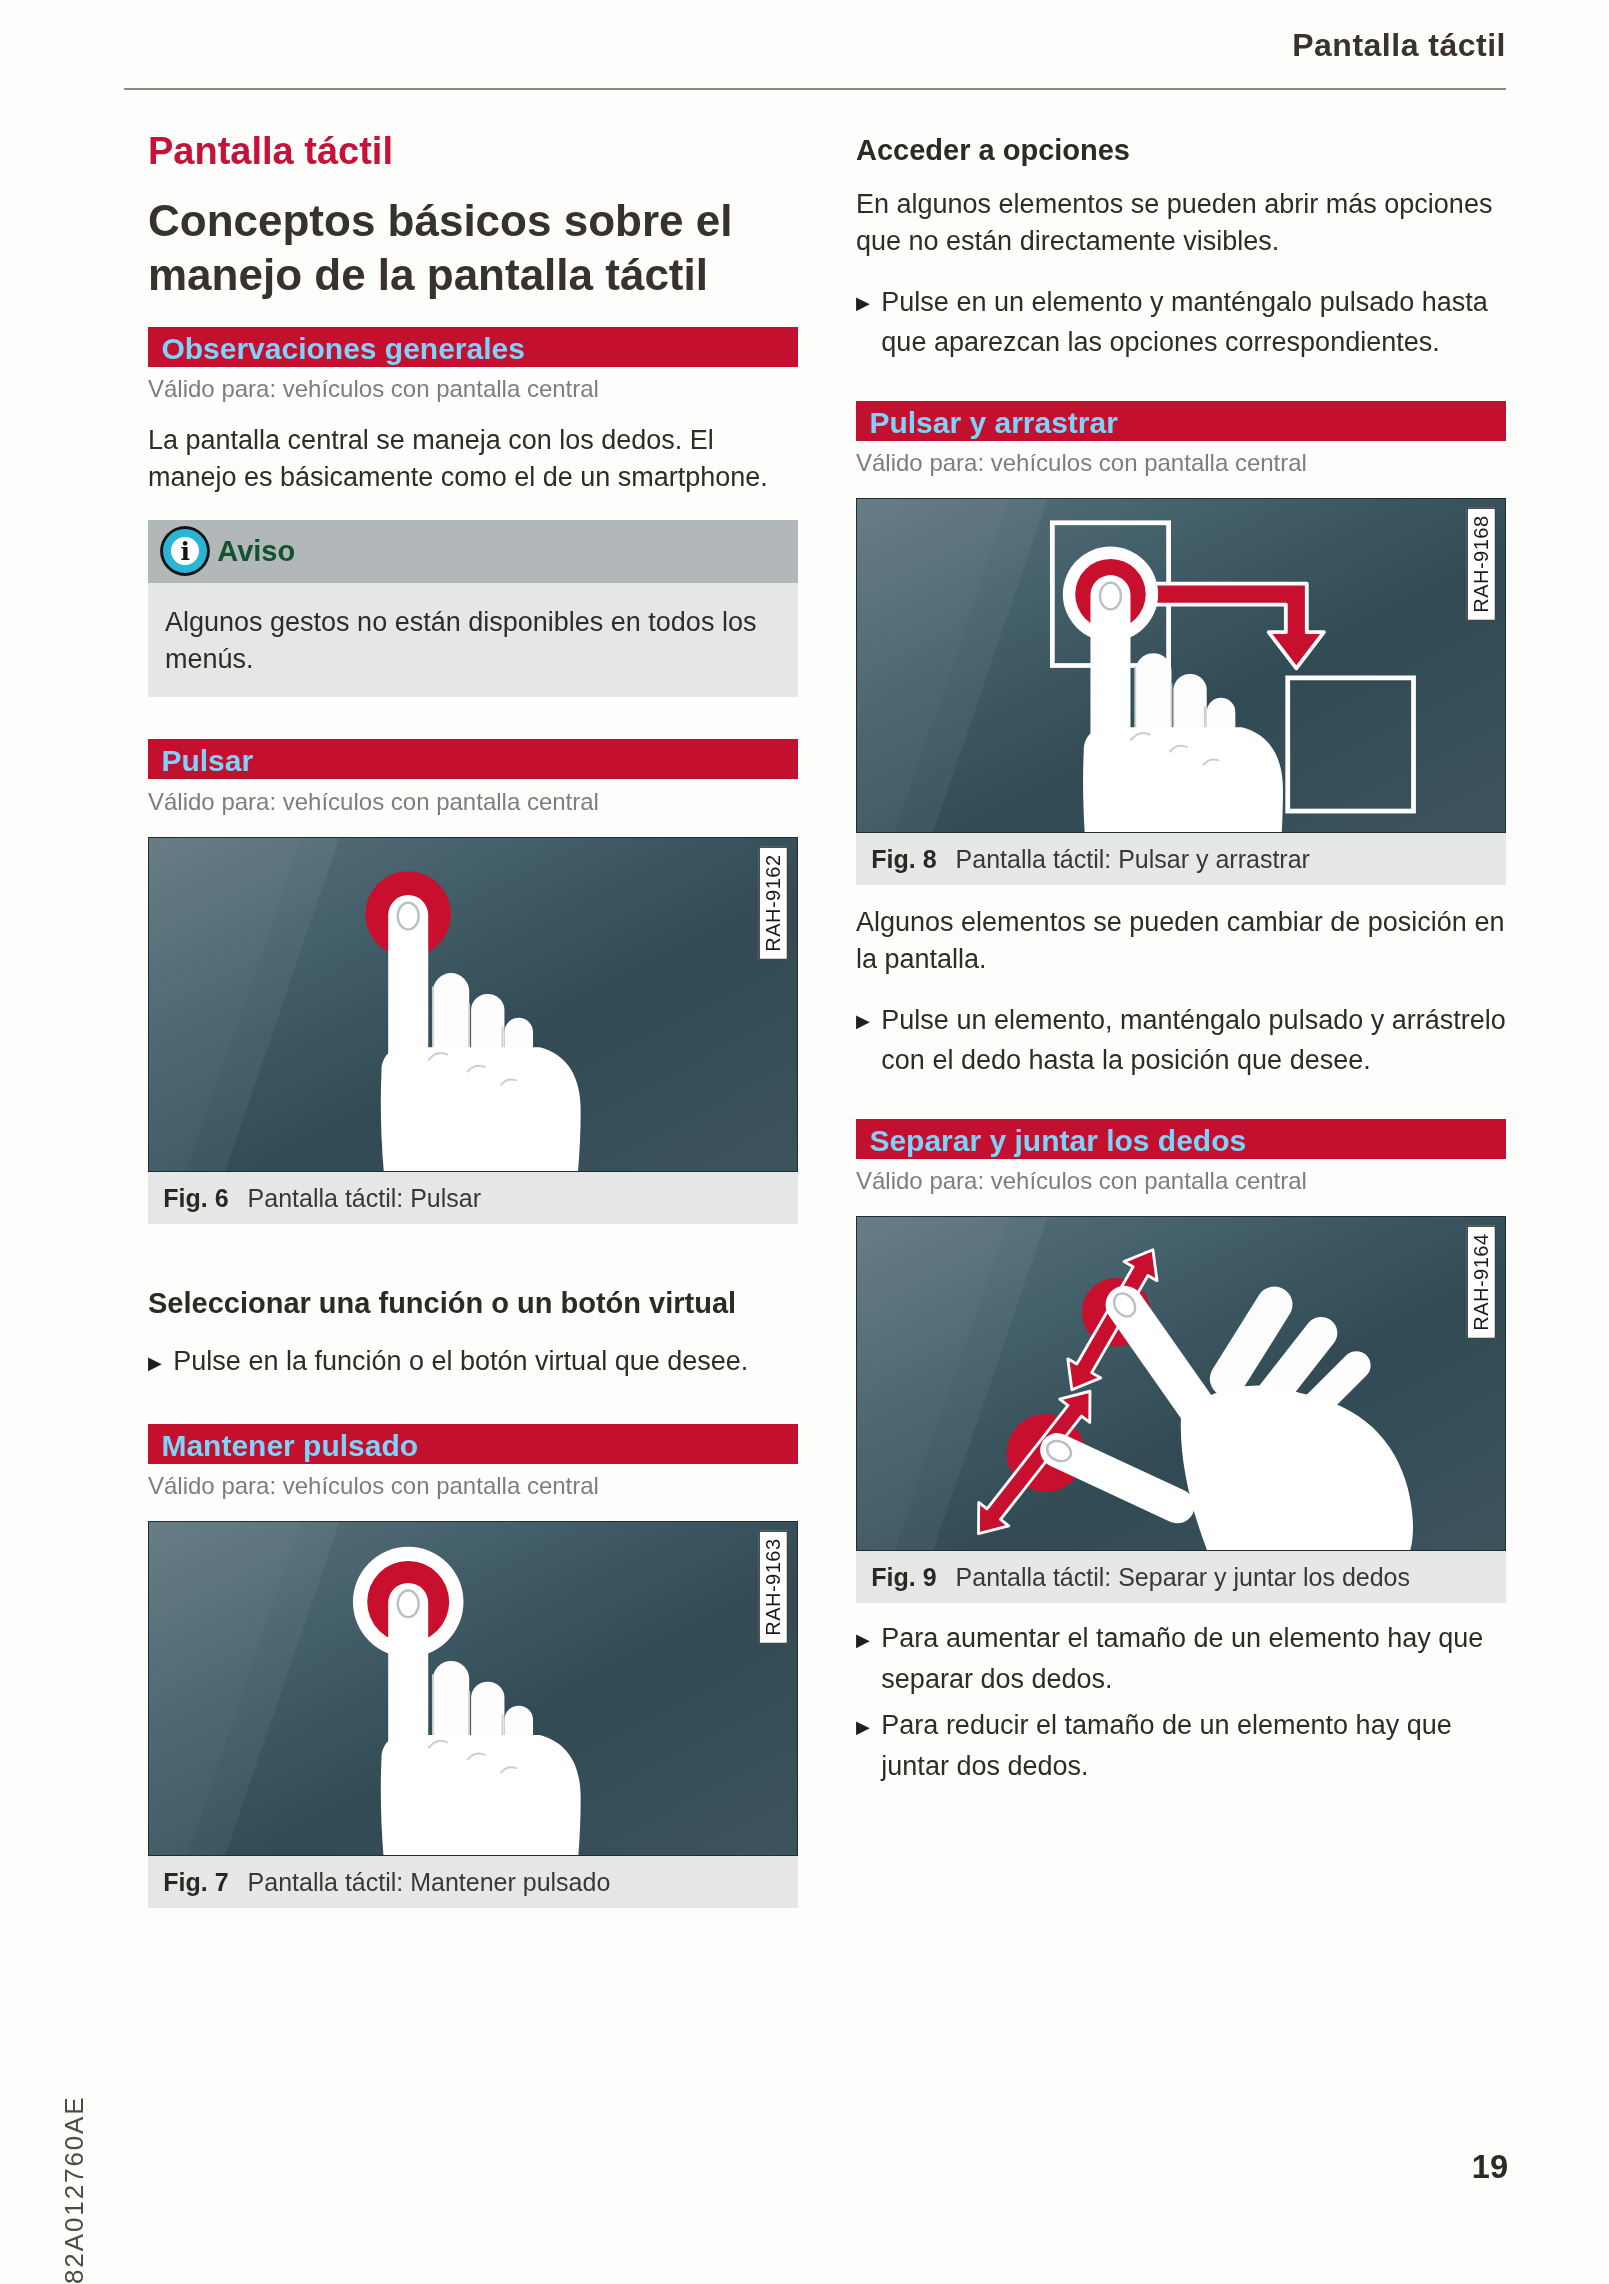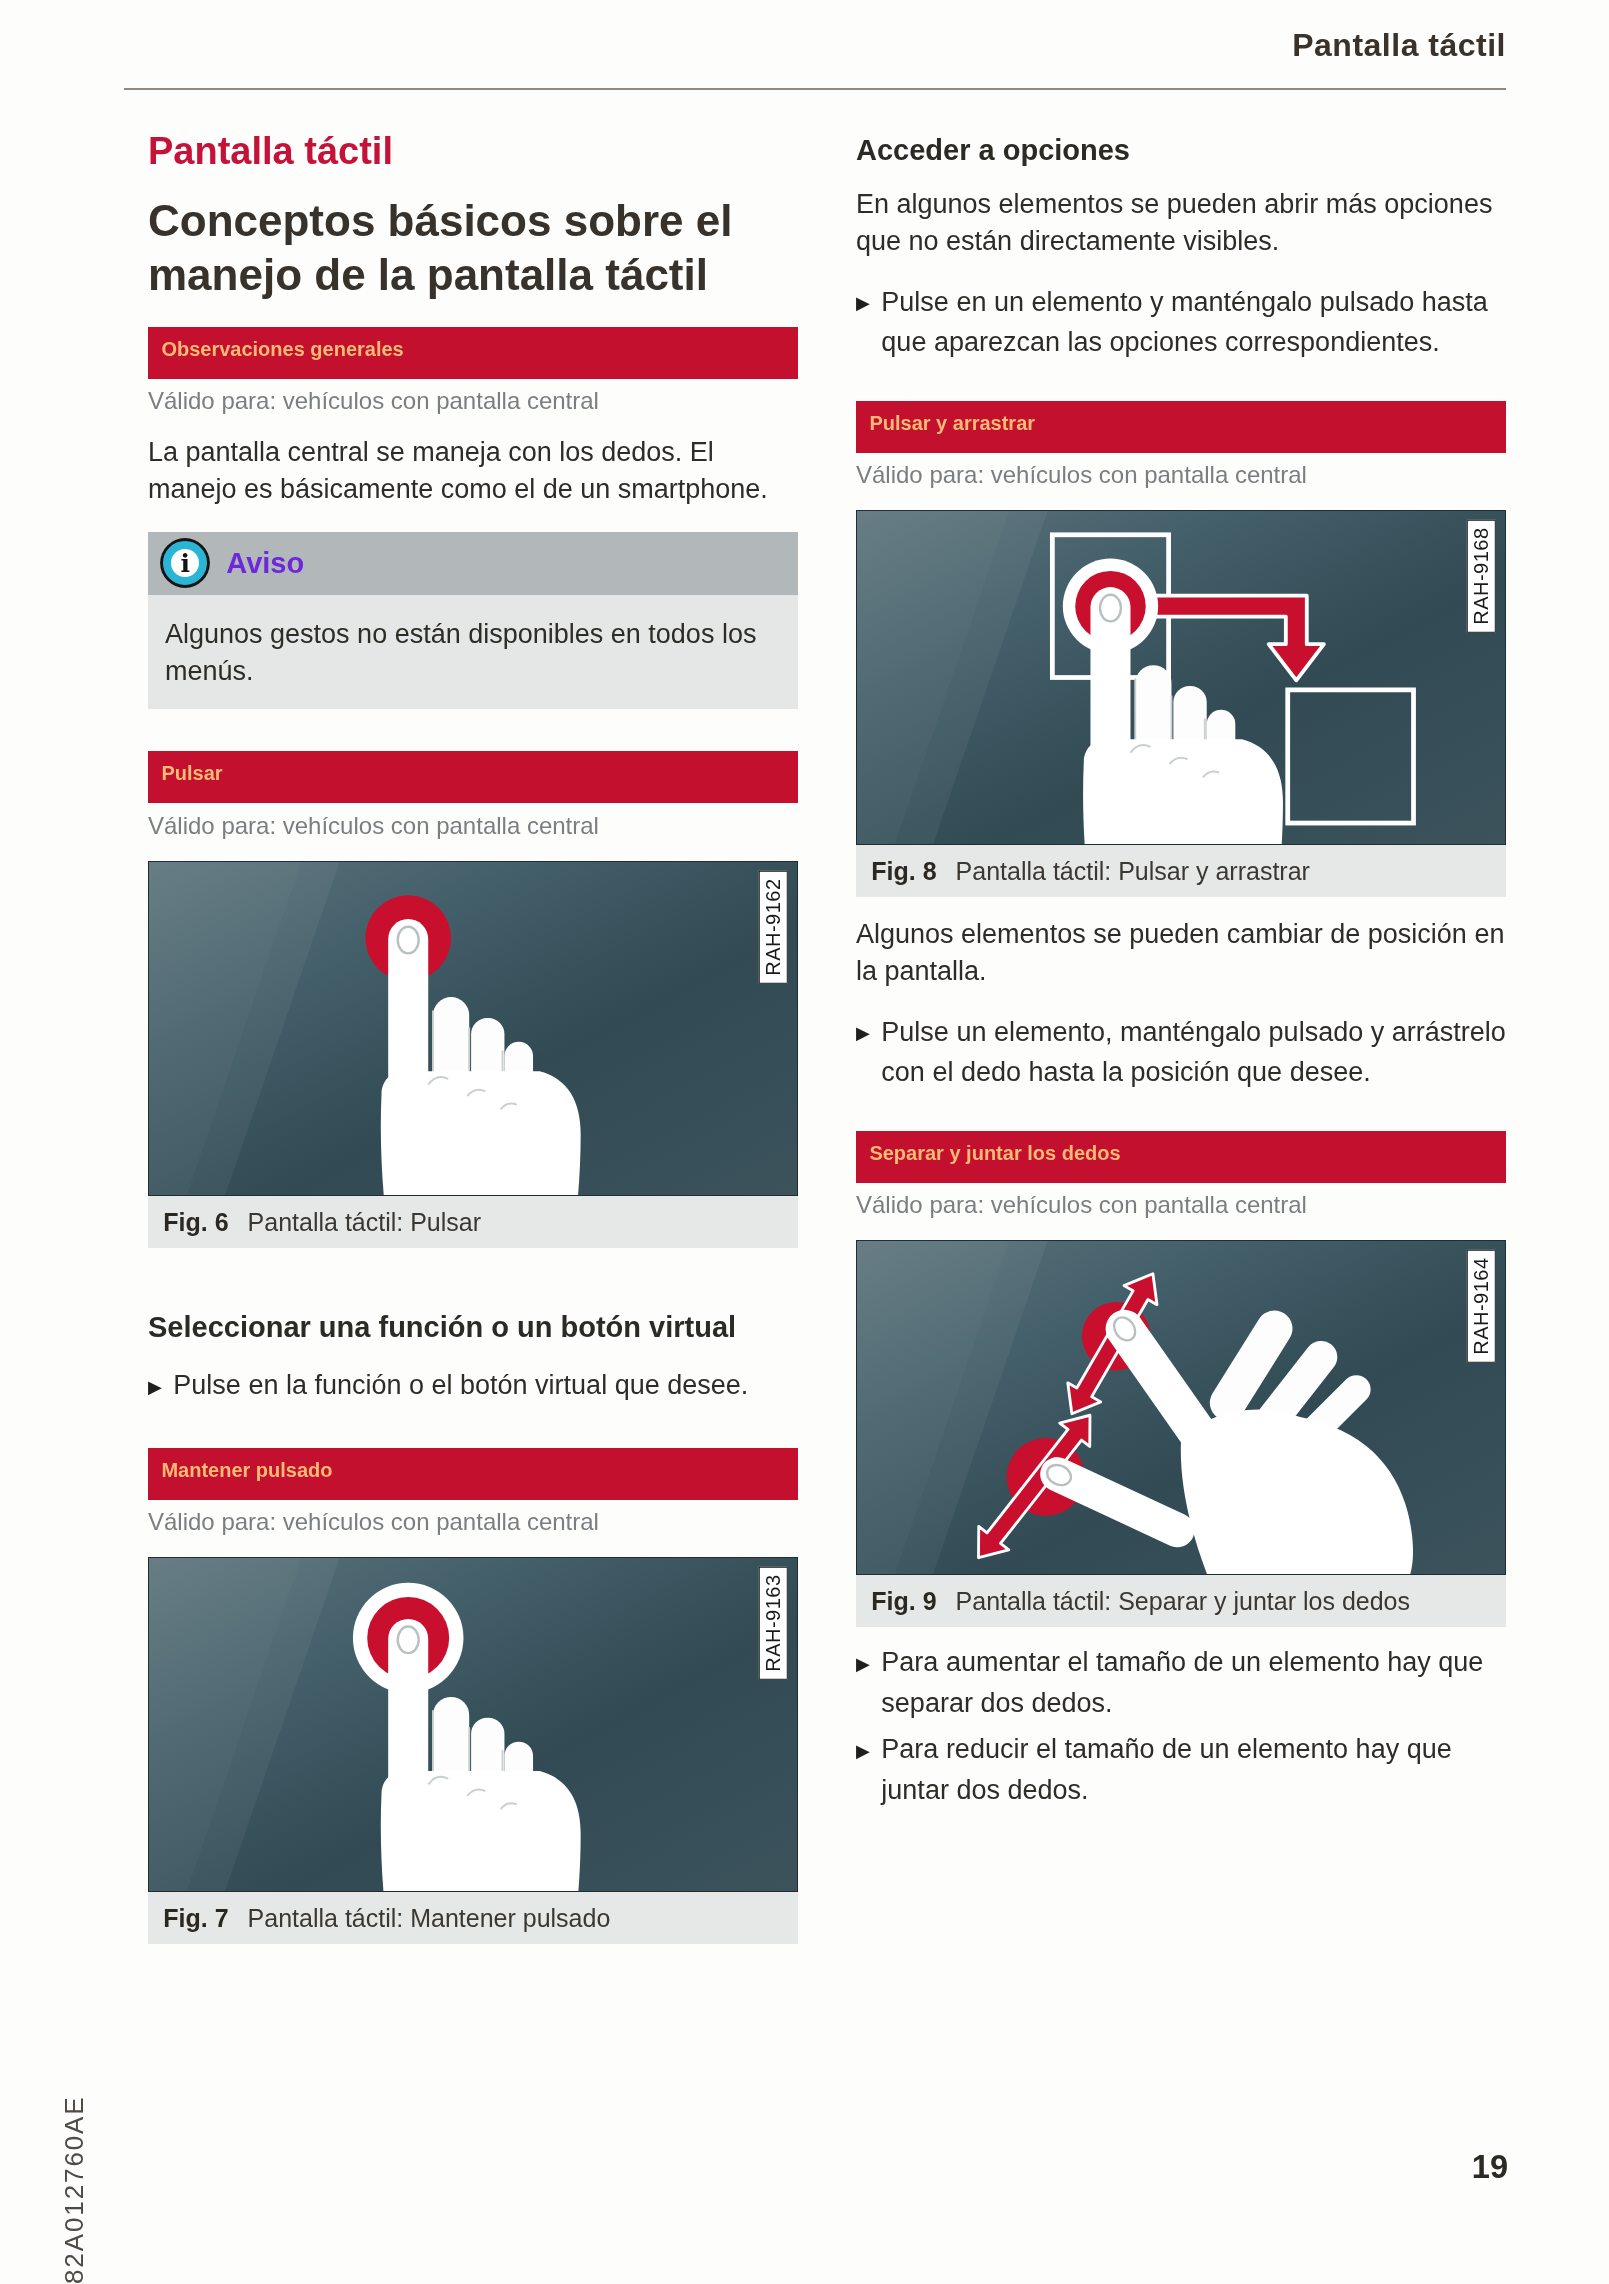--- a/index.html
+++ b/index.html
@@ -13,39 +13,39 @@
     color:#39332c;letter-spacing:0.5px;}
   .head-rule{position:absolute;top:88px;left:124px;right:104px;height:1.9px;background:#8f8981;}
 
   .col{position:absolute;top:115px;width:650px;}
   .col-left{left:148px;}
   .col-right{left:856px;}
 
   .red-title{font-size:38px;font-weight:bold;color:#c41239;margin:15.3px 0 0;}
   .main-title{font-size:44px;font-weight:bold;line-height:1.22;color:#37322b;margin:21px 0 0;}
 
-  .banner{margin-top:25px;height:52px;line-height:44px;background:#c3102f;color:#fdba74;
-    font-size:20px;font-weight:bold;padding-left:13.4px;}
+  .banner{margin-top:25px;height:40px;line-height:44px;background:#c3102f;color:#7dd3fc;
+    font-size:30px;font-weight:bold;padding-left:13.4px;}
   .banner.mt-lg{margin-top:42px;}
   .banner.mt-md{margin-top:38px;}
   .valid-note{margin-top:8.6px;font-size:24px;color:#7b7e80;}
 
   .para{margin-top:19px;font-size:27px;line-height:1.38;}
   .heading{margin-top:63px;font-size:29px;font-weight:bold;color:#2b2a24;}
   .heading.mt-sm{margin-top:19px;}
   .heading.mt-xl{margin-top:46px;}
 
   .bullet{display:flex;margin-top:21px;font-size:27px;line-height:1.5;}
   .bullet .marker{flex:0 0 auto;font-size:18px;color:#1f1f1f;margin:8.6px 11.5px 0 0;}
   .bullet.tight{margin-top:5.7px;}
   .bullet.mt-md{margin-top:15.3px;}
 
   .aviso{margin-top:23px;}
   .aviso-head{background:#b2b8ba;padding:9.6px 15.3px;display:flex;align-items:center;}
-  .aviso-title{font-size:29px;font-weight:bold;color:#6d28d9;margin-left:19px;}
+  .aviso-title{font-size:29px;font-weight:bold;color:#14532d;margin-left:10px;}
   .info-badge{width:44px;height:44px;border-radius:50%;background:#ffffff;
     border:8.6px solid #2ab5d6;box-shadow:0 0 0 2.9px #141414;box-sizing:border-box;
     display:flex;align-items:center;justify-content:center;}
   .info-badge span{font-family:"DejaVu Serif",serif;font-weight:bold;font-size:25px;
     color:#141414;line-height:1;}
   .aviso-body{background:#e5e7e7;padding:21px 17px 19px;font-size:27px;line-height:1.38;}
 
   .figure{margin-top:21px;}
   .fig-img{position:relative;width:650px;height:335px;border:1px solid #222d31;box-sizing:border-box;}
   .fig-img svg{display:block;width:100%;height:100%;}

